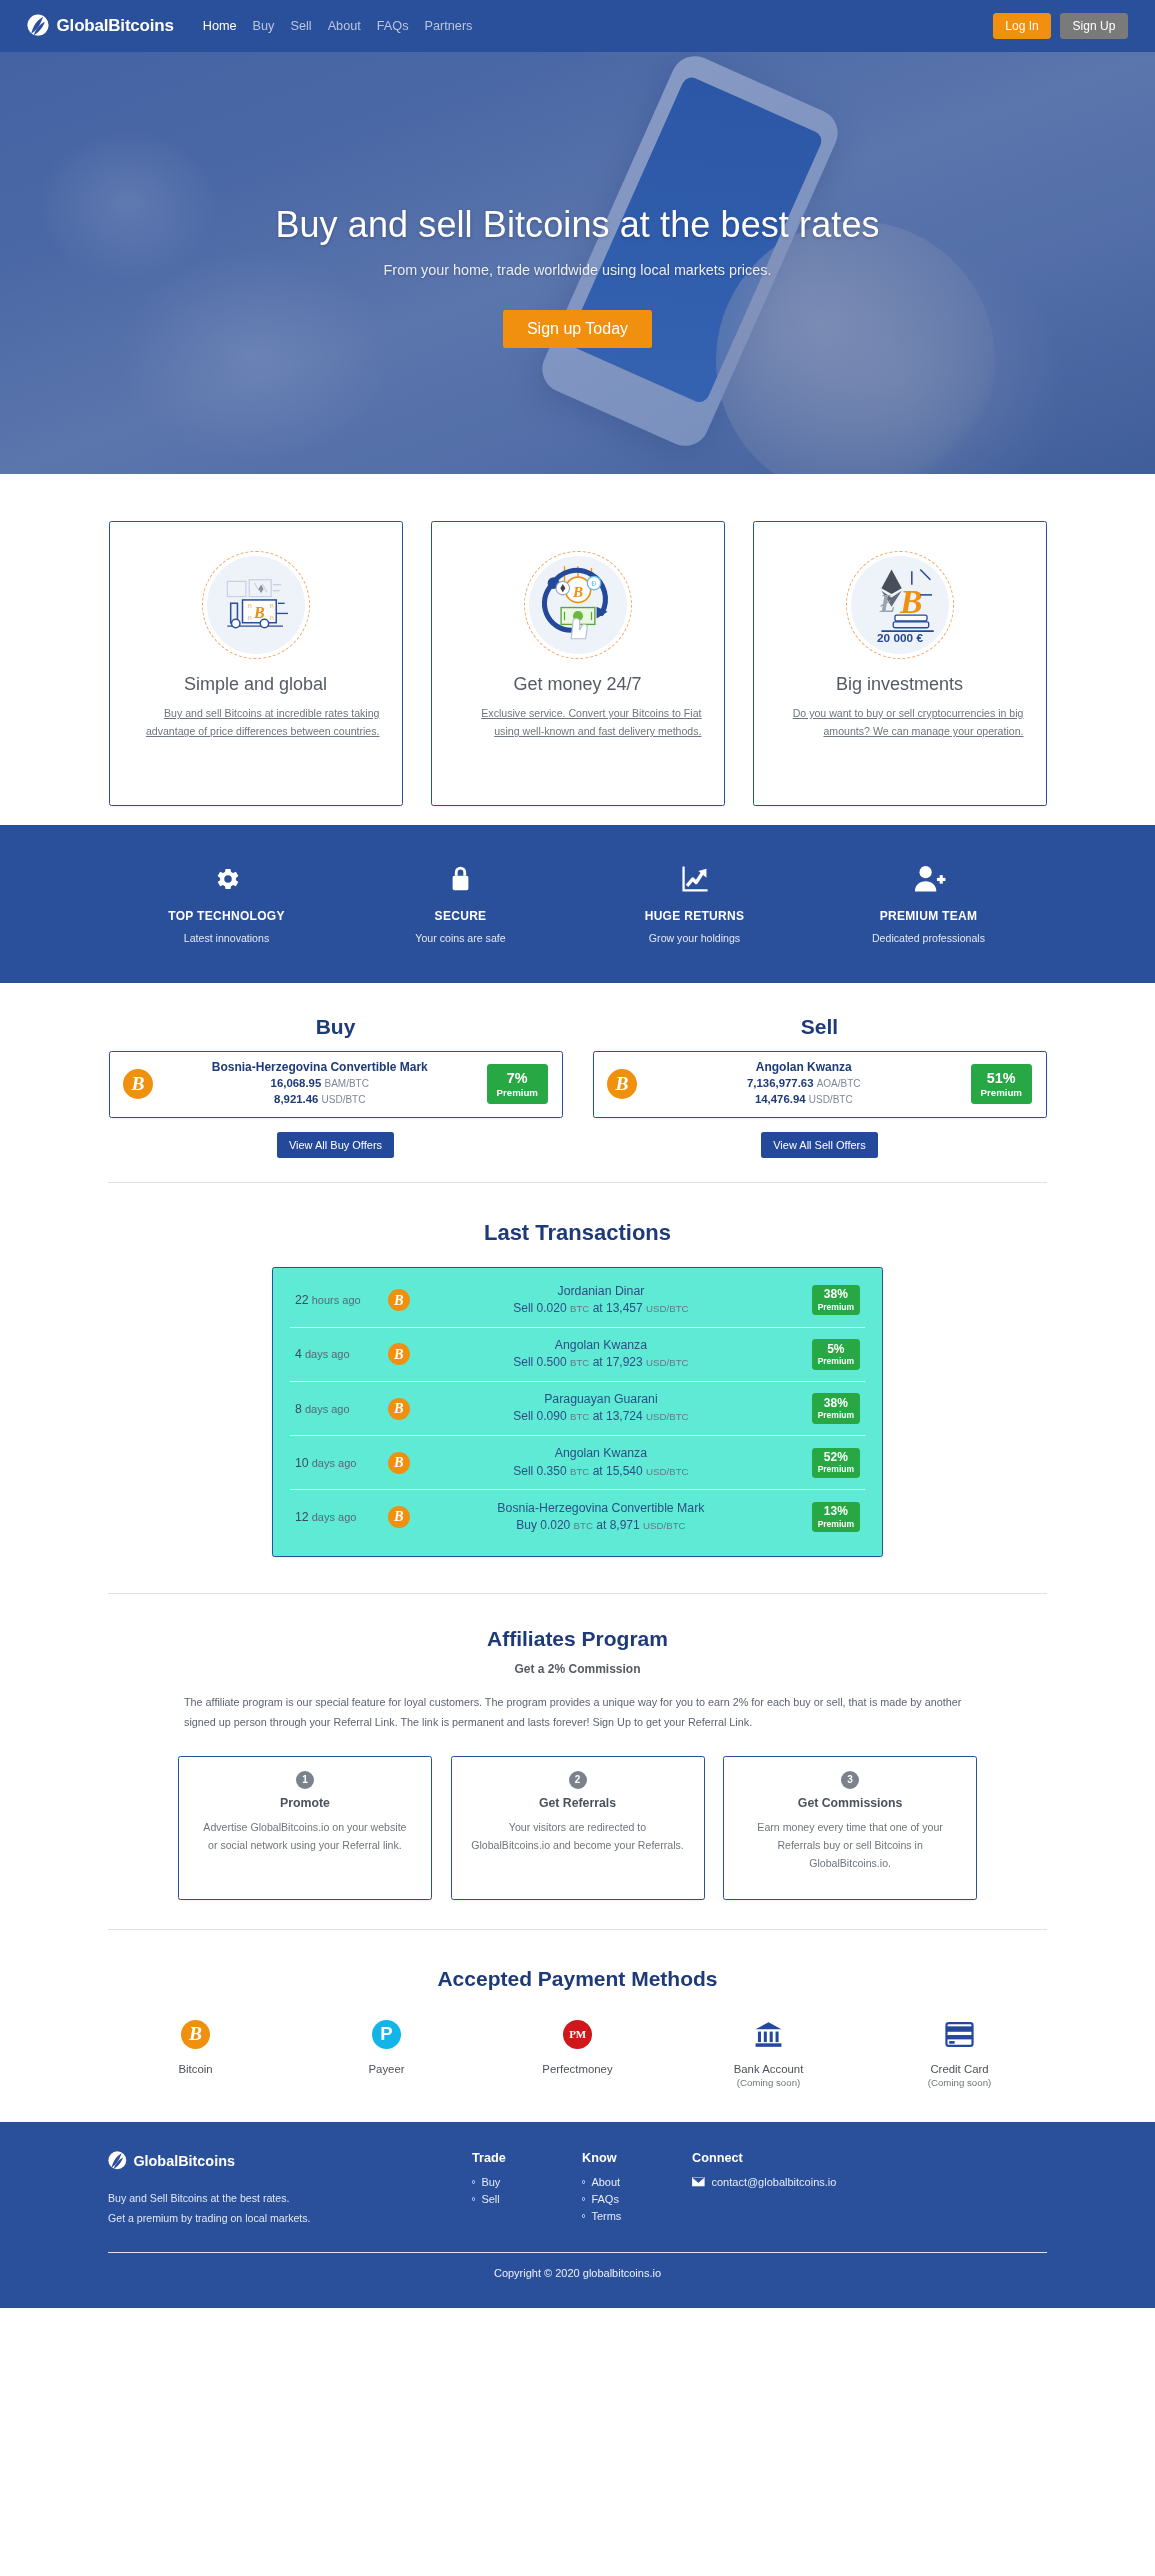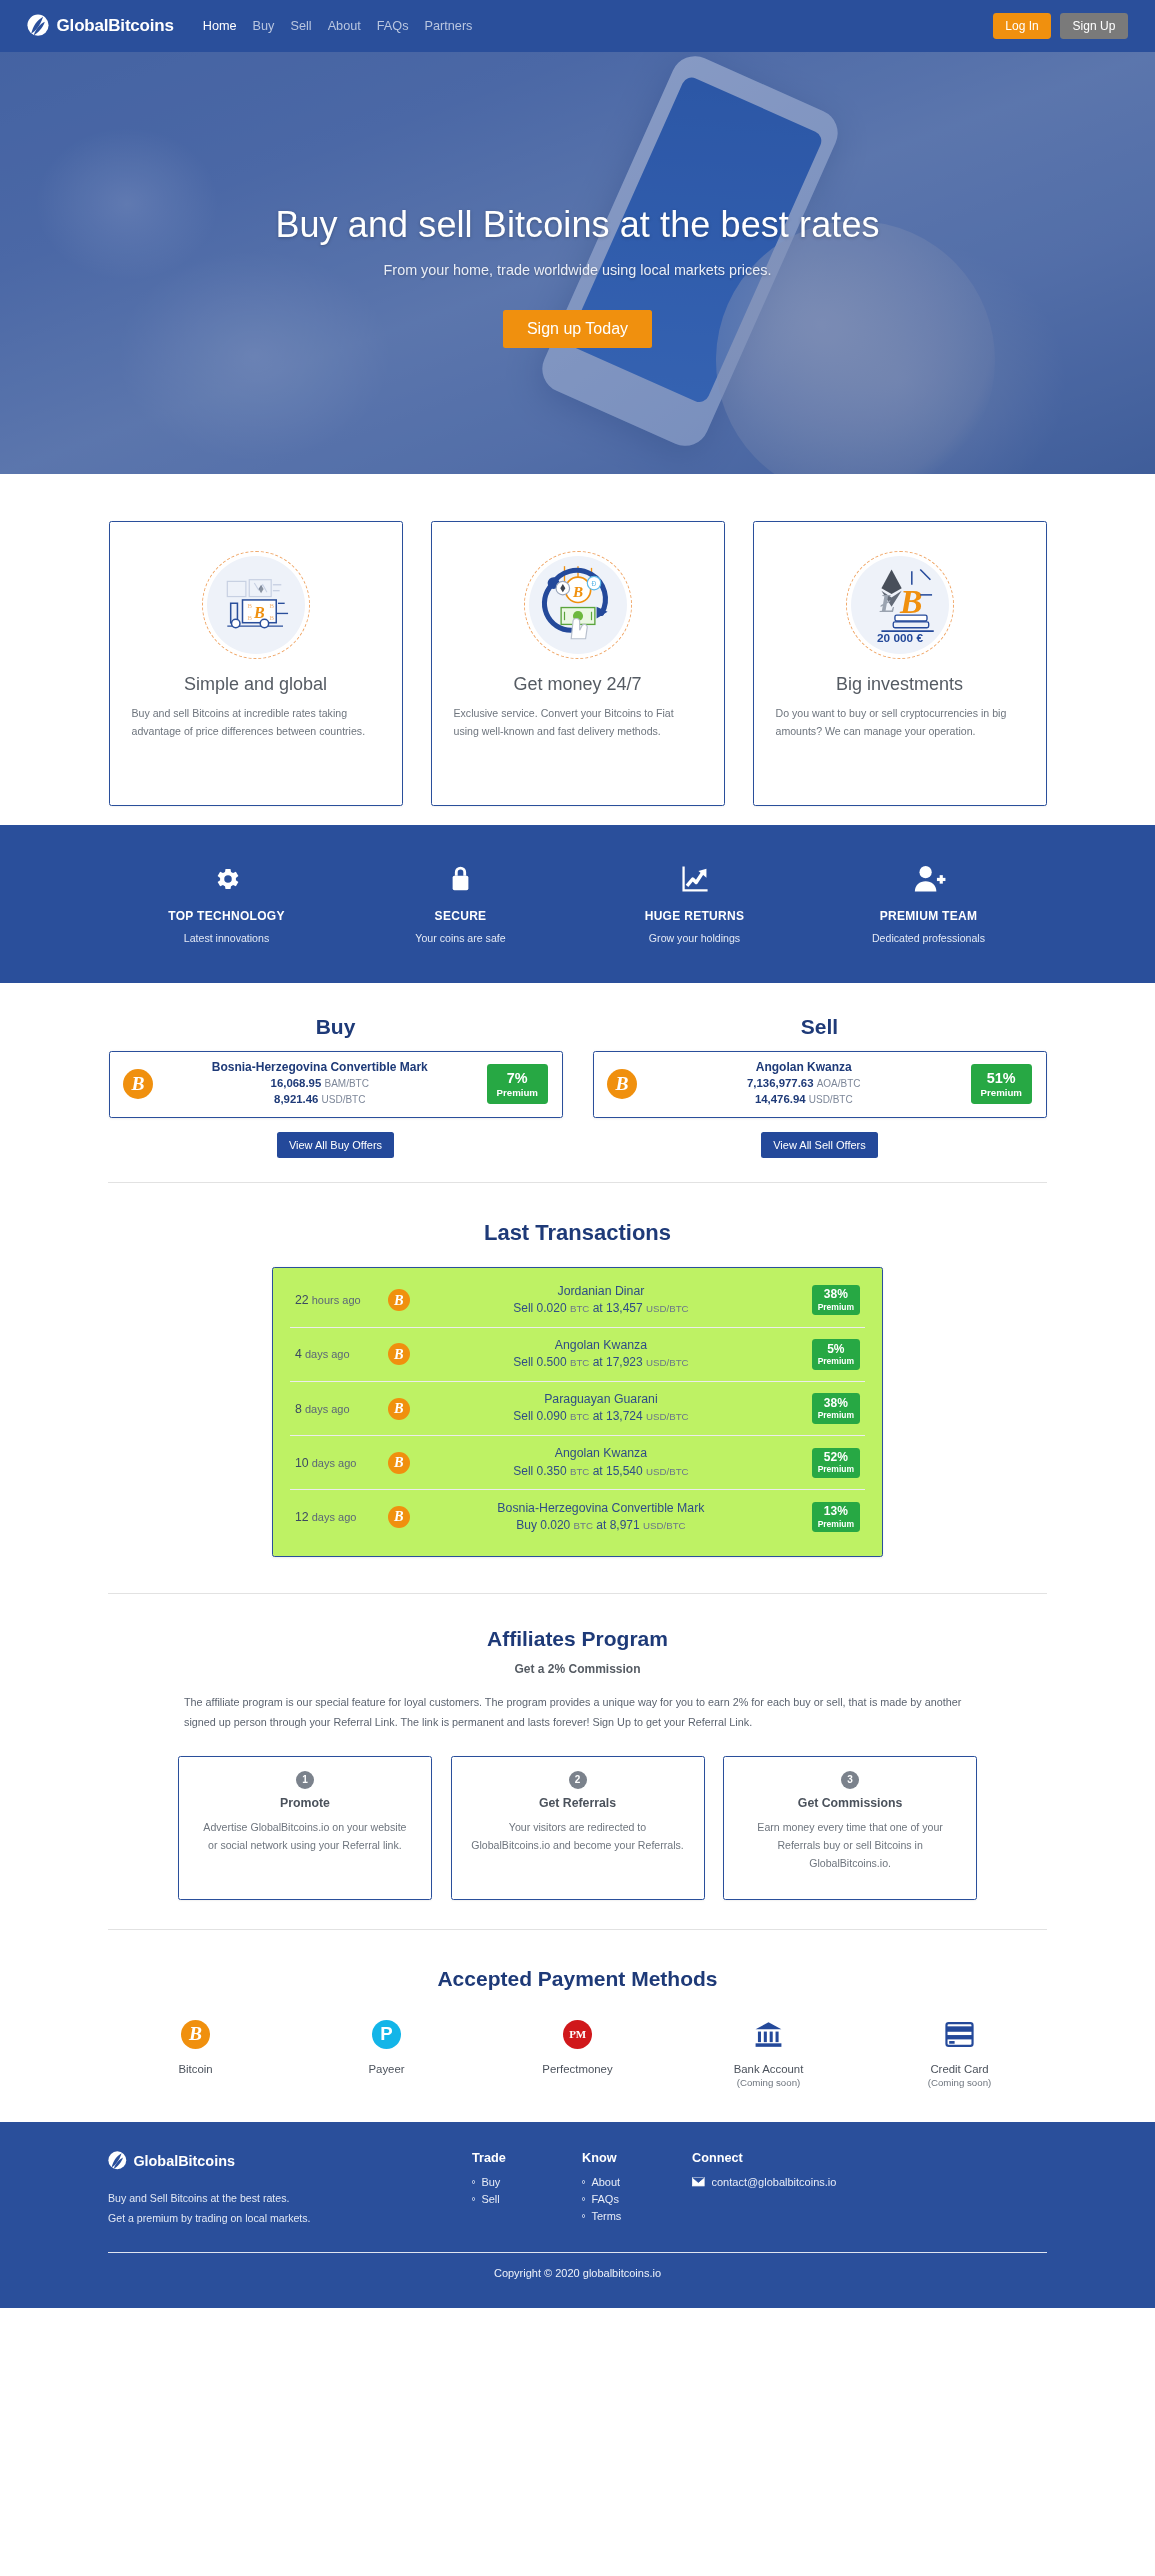--- a/index.html
+++ b/index.html
@@ -114,21 +114,21 @@
   .fcard-illus { width:108px; height:108px; margin:10px 0 5px; position:relative; }
   .illus-bg {
     position:absolute; inset:5px;
     background:#eef2f9; border-radius:50%;
   }
   .illus-ring {
     position:absolute; inset:0;
     border:0.8px dashed #f0a86a; border-radius:50%;
   }
   .fcard-title { font-size:18px; color:#555b63; font-weight:400; margin-top:10px; }
-  .fcard-text { font-size:10.6px; color:#6e757e; text-align:left; line-height:1.75; margin-top:9.3px; }
+  .fcard-text { font-size:10.6px; color:#6e757e; text-align:right; line-height:1.75; margin-top:9.3px;text-decoration:underline; }
 
   
   .strip { background:#2a4f9b; padding:36px 0 39px; }
   .strip-row { display:flex; justify-content:center; }
   .strip-item { width:234px; text-align:center; color:#fff; }
   .strip-icon { height:36px; display:flex; align-items:center; justify-content:center; margin-bottom:12.7px; }
   .strip-title { font-size:12px; font-weight:bold; letter-spacing:0.3px; }
   .strip-sub { font-size:10.6px; color:#e3e9f5; margin-top:8.5px; font-weight:400; }
 
   
@@ -164,21 +164,21 @@
     font-family:"Liberation Sans", sans-serif;
   }
 
   .divider { height:0.8px; background:#e2e2e2; width:939px; margin:0 auto; }
 
   
   .tx-sec { padding:37px 0 0; }
   .tx-title { text-align:center; font-size:22px; color:#1e3a78; font-weight:bold; margin-bottom:21px; }
   .tx-card {
     width:611px; margin:0 auto;
-    border:0.8px solid #2a4f9b; border-radius:2.5px; background:#bef264;
+    border:0.8px solid #2a4f9b; border-radius:2.5px; background:#5eead4;
     padding:6px 17px 12px;
     box-shadow:0 0.8px 2.5px rgba(0,0,0,.07);
   }
   .tx-row { display:flex; align-items:center; padding:9.3px 5px; border-bottom:0.8px solid #ececec; }
   .tx-row:last-child { border-bottom:none; }
   .tx-when { width:91px; font-size:11px; color:#5b6678; flex:0 0 91px; }
   .tx-when b { font-size:12.3px; color:#3c4a61; font-weight:400; }
   .tx-coin { flex:0 0 22px; margin:0 8.5px 0 1.7px; }
   .tx-coin .coin { width:22px; height:22px; font-size:14.4px; }
   .tx-mid { flex:1; text-align:center; padding:0 6.8px; }

